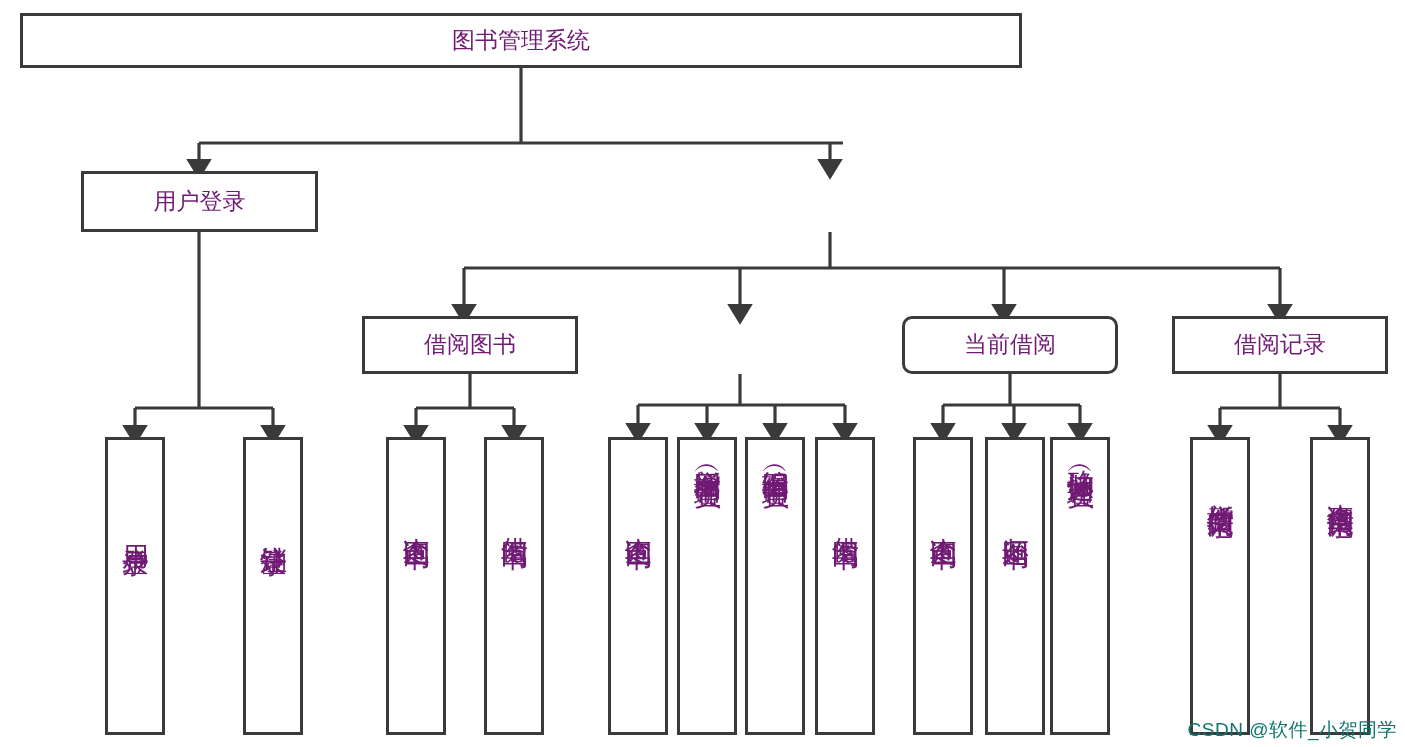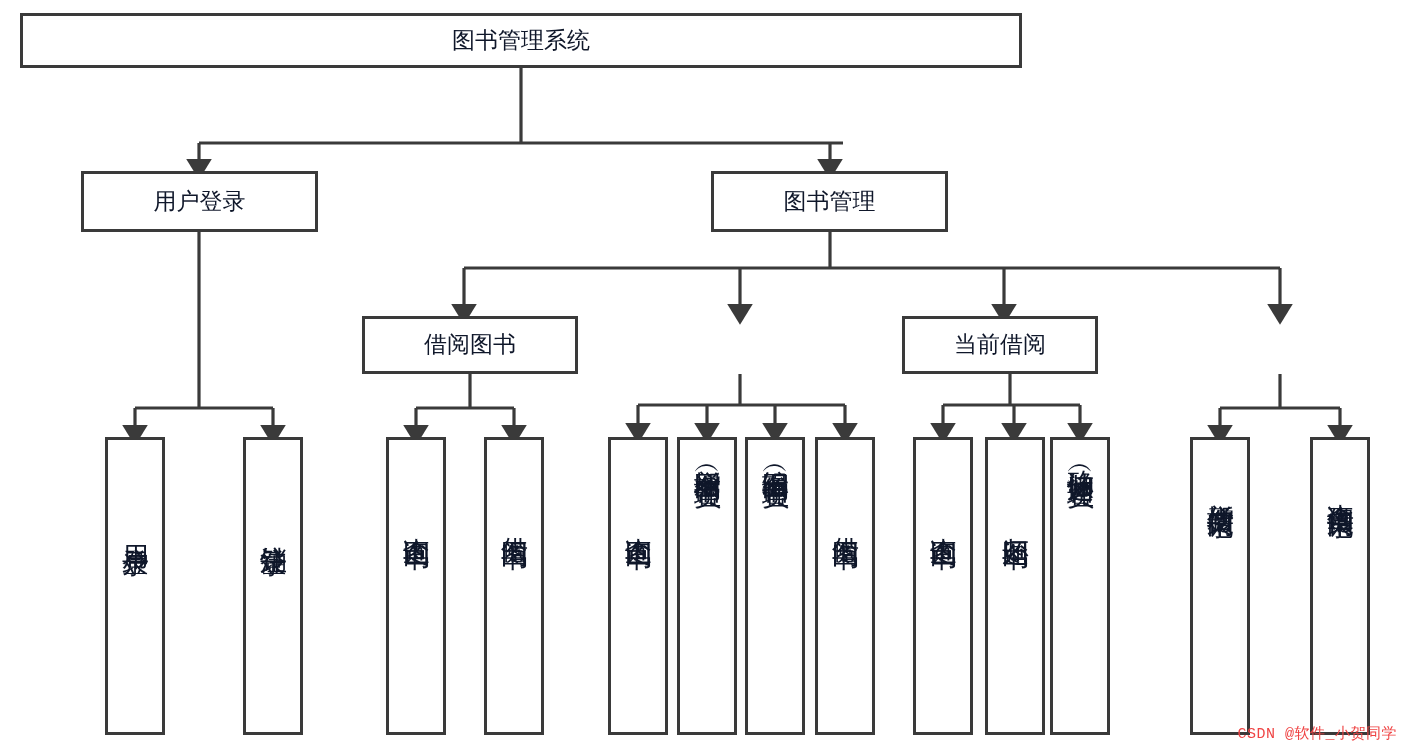--- a/index.html
+++ b/index.html
@@ -26,21 +26,21 @@
     pointer-events: none;
   }
   .node {
     position: absolute;
     box-sizing: border-box;
     background: #ffffff;
     border: 3px solid #3a3a3a;
     display: flex;
     align-items: center;
     justify-content: center;
-    color: #0f172a;
+    color: #701a75;
   }
   .node .label {
     display: block;
     text-align: center;
     line-height: 1.18;
     white-space: nowrap;
   }
   .node.horizontal .label {
     font-size: 23px;
   }
@@ -53,25 +53,24 @@
     writing-mode: vertical-rl;
     text-orientation: upright;
     font-size: 27px;
     letter-spacing: 2px;
     line-height: 1;
   }
   .watermark {
     position: absolute;
     right: 8px;
     bottom: 4px;
-    font-size: 15px;
-    color: #ef4444;
+    font-size: 19px;
+    color: #0f766e;
     letter-spacing: 0.5px;
     white-space: nowrap;
-    font-family: Liberation Mono, monospace;
   }
 </style>
 </head>
 <body>
 
 <div id="diagram-root">
 
   <svg class="edges" viewBox="0 0 1405 747">
     <defs>
       <marker id="arrow" markerWidth="12" markerHeight="12" refX="2.2" refY="4" orient="auto" markerUnits="strokeWidth">
@@ -122,29 +121,29 @@
     </g>
   </svg>
 
   <div class="node horizontal" style="left:20px;top:13px;width:1002px;height:55px;">
     <span class="label">图书管理系统</span>
   </div>
 
   <div class="node horizontal" style="left:81px;top:171px;width:237px;height:61px;">
     <span class="label">用户登录</span>
   </div>
-  <div class="node horizontal" style="left:711px;top:171px;width:237px;height:61px;">
-    <span class="label">图书管理</span>
-  </div>
 
   <div class="node horizontal" style="left:362px;top:316px;width:216px;height:58px;">
     <span class="label">借阅图书</span>
   </div>
-  <div class="node horizontal" style="left:902px;top:316px;width:196px;height:58px;">
+  <div class="node horizontal" style="left:902px;top:316px;width:216px;height:58px;border-radius:10px;">
     <span class="label">当前借阅</span>
+  </div>
+  <div class="node horizontal" style="left:1172px;top:316px;width:216px;height:58px;">
+    <span class="label">借阅记录</span>
   </div>
 
   <div class="node vertical" style="left:105px;top:437px;width:60px;height:298px;padding-top:84px;">
     <span class="label">用户登录</span>
   </div>
   <div class="node vertical" style="left:243px;top:437px;width:60px;height:298px;padding-top:84px;">
     <span class="label">注销登录</span>
   </div>
 
   <div class="node vertical" style="left:386px;top:437px;width:60px;height:298px;padding-top:76px;">

